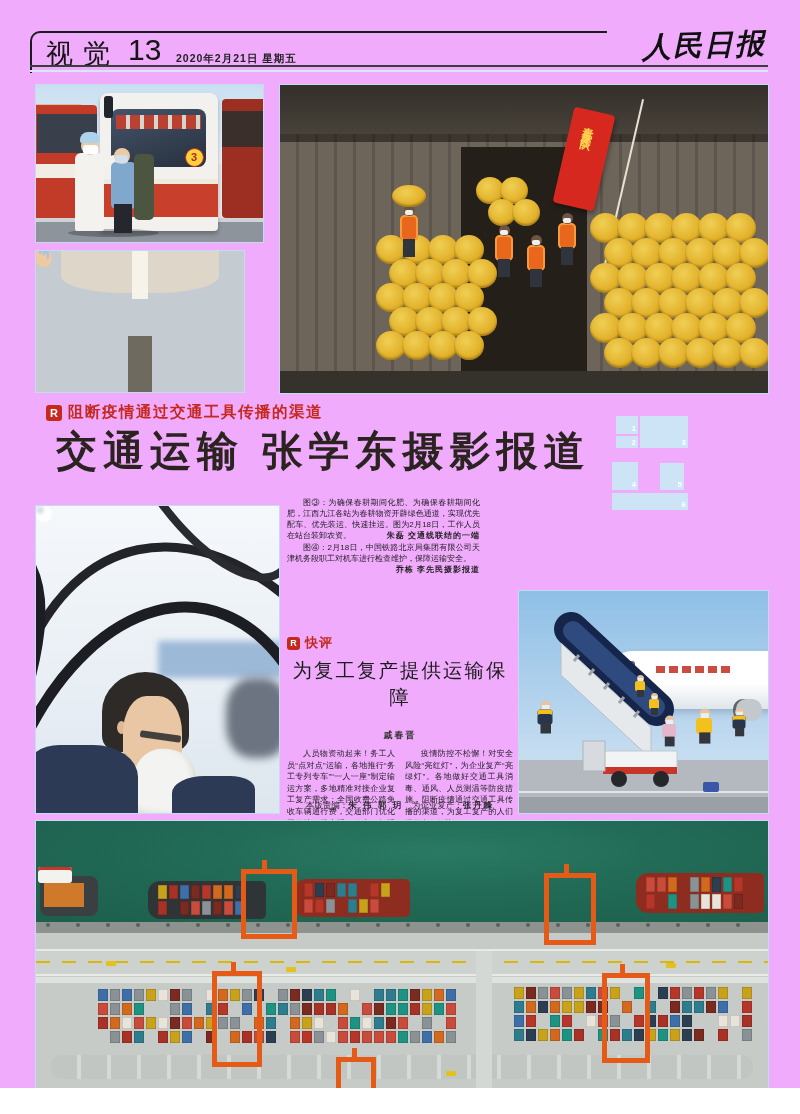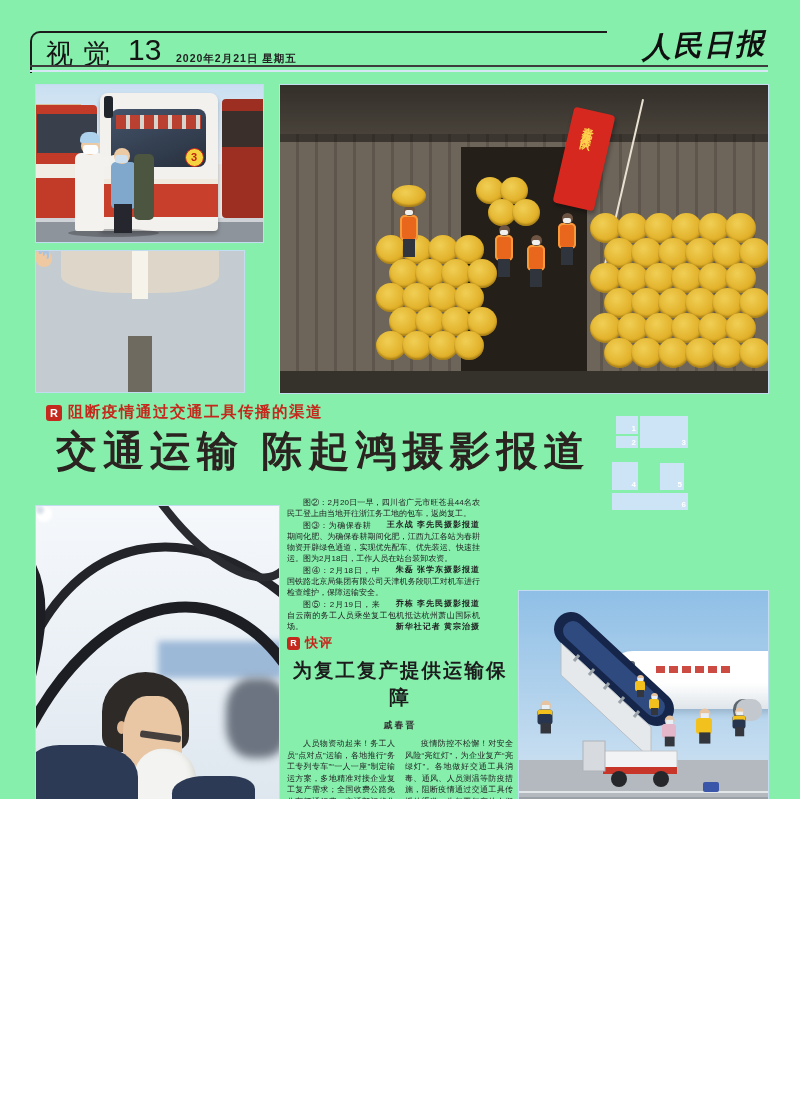--- a/index.html
+++ b/index.html
@@ -1,16 +1,16 @@
 <!DOCTYPE html>
 <html><head>
 <meta charset="utf-8">
 <style>
   html,body{margin:0;padding:0;background:#ffffff;}
-  .page{position:relative;width:800px;height:799px;background:#86efac;overflow:hidden;
+  .page{position:relative;width:800px;height:1088px;background:#f0abfc;overflow:hidden;
         font-family:"Liberation Sans",sans-serif;color:#222;}
   .b{font-weight:bold;}
 
   
   .hd-bracket{position:absolute;left:30px;top:31px;width:575px;height:40px;
     border-left:2.5px solid #1b1b1b;border-top:2.5px solid #1b1b1b;border-top-left-radius:10px;}
   .hd-title{position:absolute;left:46px;top:36px;font-size:27px;letter-spacing:10px;color:#151515;font-weight:500;}
   .hd-num{position:absolute;left:128px;top:33px;font-size:30px;color:#151515;}
   .hd-date{position:absolute;left:176px;top:52px;font-size:10.5px;font-weight:bold;color:#222;letter-spacing:1px;}
   .masthead{position:absolute;right:34px;top:26px;font-family:"DejaVu Serif",serif;
@@ -144,21 +144,21 @@
   
   .caps{position:absolute;left:287px;top:497px;width:193px;}
   .caps p{margin:0 0 1px;font-size:8px;line-height:11px;text-align:justify;text-indent:2em;color:#1e1e1e;}
   .cap-credit{float:right;font-weight:bold;letter-spacing:1px;}
 
   
   .cm{position:absolute;left:287px;top:634px;width:226px;}
   .cm-kicker{display:flex;align-items:center;gap:5px;}
   .cm-kicker .rlogo{width:13px;height:13px;font-size:9px;}
   .cm-kicker-text{color:#c5281c;font-weight:bold;font-size:13px;letter-spacing:1px;}
-  .cm-title{margin:5px 0 8px;text-align:center;font-size:19.5px;font-weight:bold;color:#1c1c1c;letter-spacing:2px;}
+  .cm-title{margin:5px 0 18px;text-align:center;font-size:19.5px;font-weight:normal;color:#1c1c1c;letter-spacing:2px;}
   .cm-author{margin:5px 0 6px;text-align:center;font-size:9px;font-weight:bold;color:#333;letter-spacing:2px;}
   .cm-body{column-count:2;column-gap:10px;font-size:8px;line-height:11.6px;text-align:justify;color:#1e1e1e;}
   .cm-body p{margin:0;text-indent:2em;}
   .credits{position:absolute;left:287px;top:800px;width:226px;margin:0;font-size:8.5px;color:#2a2a2a;text-align:center;}
   .credits .b{letter-spacing:2px;}
 </style>
 </head>
 <body>
 
 <div class="page">
@@ -362,21 +362,21 @@
         </div>
         <div class="sack" style="position: absolute; left: 112px; top: 100px; width: 34px; height: 22px;"></div>
       </div>
     <div class="p3-bottom"></div>
   </div>
 
   <div class="kicker">
     <span class="rlogo">R</span>
     <span class="kicker-text">阻断疫情通过交通工具传播的渠道</span>
   </div>
-  <div class="headline">交通运输 陈起鸿摄影报道</div>
+  <div class="headline">交通运输 张学东摄影报道</div>
 
   <div class="lmap">
     <div class="lm1">1</div>
     <div class="lm2">2</div>
     <div class="lm3">3</div>
     <div class="lm4">4</div>
     <div class="lm5">5</div>
     <div class="lm6">6</div>
   </div>
 
@@ -413,24 +413,22 @@
     <div class="p4-hair"></div>
     <div class="p4-ear"></div>
     <div class="p4-face"></div>
     <div class="p4-glass"></div>
     <div class="p4-mask"></div>
     <div class="p4-shoulderL"></div>
     <div class="p4-shoulderR"></div>
   </div>
 
   <div class="caps">
-    <p><span>图②：2月20日一早，四川省广元市旺苍县44名农民工登上由当地开往浙江务工地的包车，返岗复工。</span><span class="cap-credit">王永战 李先民摄影报道</span></p>
-    <p><span>图③：为确保春耕期间化肥、为确保春耕期间化肥，江西九江各站为春耕物资开辟绿色通道，实现优先配车、优先装运、快速挂运。图为2月18日，工作人员在站台装卸农资。</span><span class="cap-credit">朱磊 张学东摄影报道</span></p>
+    <p><span>图③：为确保春耕期间化肥、为确保春耕期间化肥，江西九江各站为春耕物资开辟绿色通道，实现优先配车、优先装运、快速挂运。图为2月18日，工作人员在站台装卸农资。</span><span class="cap-credit">朱磊 交通线联结的一端</span></p>
     <p><span>图④：2月18日，中国铁路北京局集团有限公司天津机务段职工对机车进行检查维护，保障运输安全。</span><span class="cap-credit">乔栋 李先民摄影报道</span></p>
-    <p><span>图⑤：2月19日，来自云南的务工人员乘坐复工包机抵达杭州萧山国际机场。</span><span class="cap-credit">新华社记者 黄宗治摄</span></p>
   </div>
 
   <div class="cm">
     <div class="cm-kicker">
       <span class="rlogo">R</span>
       <span class="cm-kicker-text">快评</span>
     </div>
     <p class="cm-title">为复工复产提供运输保障</p>
     <p class="cm-author">戚春晋</p>
     <div class="cm-body">

